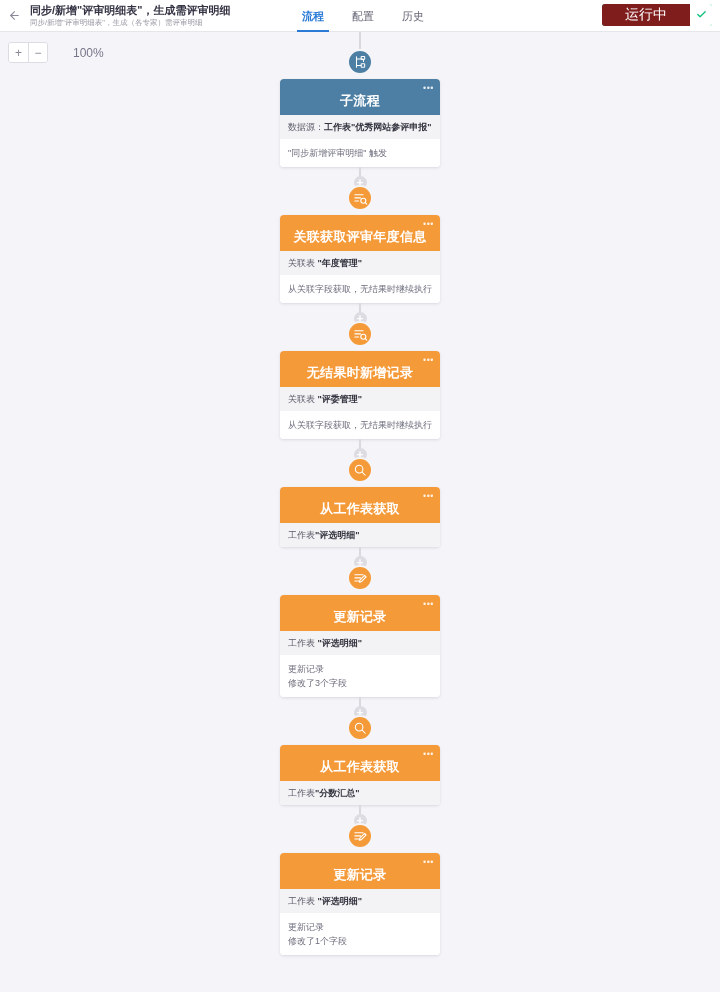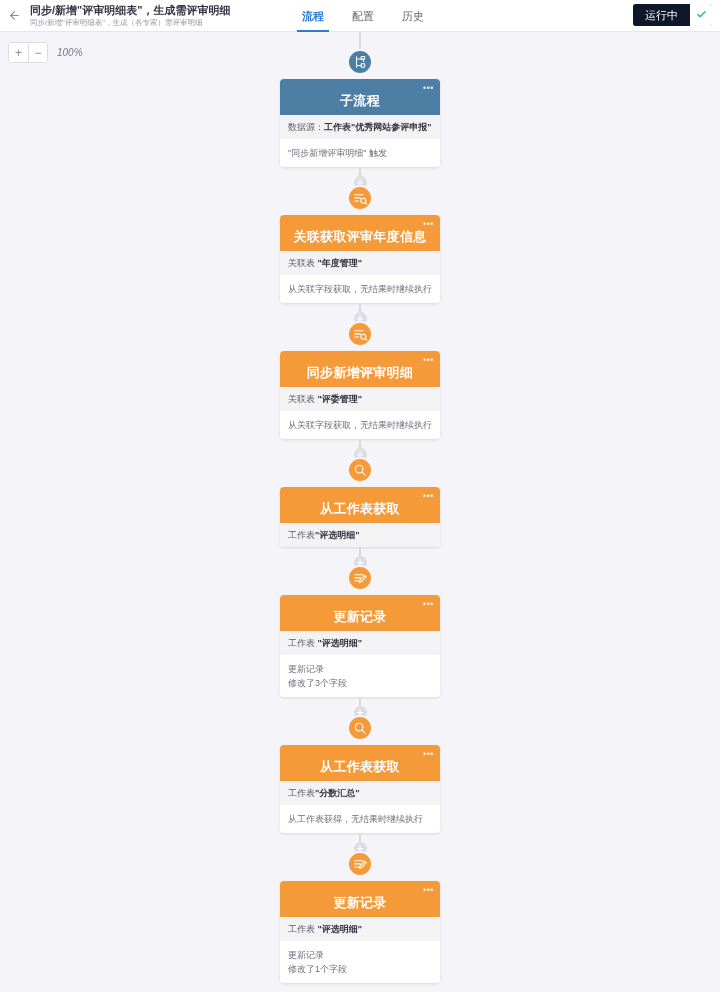--- a/index.html
+++ b/index.html
@@ -59,24 +59,24 @@
   }
   .status-wrap {
     position: absolute; right: 8px; top: 4px;
     display: flex; align-items: stretch;
     height: 22px;
     border-radius: 3px;
     overflow: hidden;
     box-shadow: 0 0 0 1px #17c07e inset;
   }
   .status-label {
-    background: #0f172a;
+    background: #7f1d1d;
     color: #ffffff;
-    font-size: 11px;
-    padding: 0 12px;
+    font-size: 14px;
+    padding: 0 23px;
     display: flex; align-items: center;
     cursor: pointer;
     white-space: nowrap;
   }
   .status-check {
     background: #ffffff;
     width: 22px;
     display: flex; align-items: center; justify-content: center;
     cursor: pointer;
   }
@@ -97,23 +97,22 @@
   .zoom-btn {
     width: 19px; height: 19px;
     display: flex; align-items: center; justify-content: center;
     font-size: 12px; color: #8a8a96;
     cursor: pointer;
     background: #ffffff;
     line-height: 1;
   }
   .zoom-btn + .zoom-btn { border-left: 1px solid #dcdce3; }
   .zoom-level {
-    font-size: 10px; color: #76768a;
-    margin-left: 9px;
-    font-style: italic;
+    font-size: 12px; color: #76768a;
+    margin-left: 25px;
   }
 
   
   .canvas {
     position: relative;
     width: 720px;
     height: 960px;
     background: #f5f5f9;
     overflow: hidden;
   }
@@ -301,21 +300,21 @@
             <path d="M19.6 18.6L22 21"></path>
           </svg>
         </div>
       </div>
       <div class="connector" style="height: 31px;">
         <div class="plus">+</div>
       </div>
       <div class="node-wrap">
         <div class="node">
           <div class="node-header hdr-orange">
-            <div class="hdr-title">同步新增评审明细</div>
+            <div class="hdr-title">无结果时新增记录</div>
             <div class="node-dots">•••</div>
           </div>
           <div class="node-body">
             <div class="row-primary"><span>关联表 </span><b>"评委管理"</b></div>
             <div class="row-desc">
               <div>从关联字段获取，无结果时继续执行</div>
             </div>
           </div>
         </div>
         <div class="node-icon ico-orange">
@@ -378,23 +377,20 @@
         <div class="plus">+</div>
       </div>
       <div class="node-wrap">
         <div class="node">
           <div class="node-header hdr-orange">
             <div class="hdr-title">从工作表获取</div>
             <div class="node-dots">•••</div>
           </div>
           <div class="node-body">
             <div class="row-primary"><span>工作表</span><b>"分数汇总"</b></div>
-            <div class="row-desc">
-              <div>从工作表获得，无结果时继续执行</div>
-            </div>
           </div>
         </div>
         <div class="node-icon ico-orange">
           <svg width="14" height="14" viewBox="0 0 24 24" stroke="#ffffff" fill="none" stroke-width="1.8" stroke-linecap="round" stroke-linejoin="round">
             <circle cx="10.5" cy="10.5" r="6.5"></circle>
             <path d="M15.5 15.5L21 21"></path>
           </svg>
         </div>
       </div>
       <div class="connector" style="height: 31px;">

